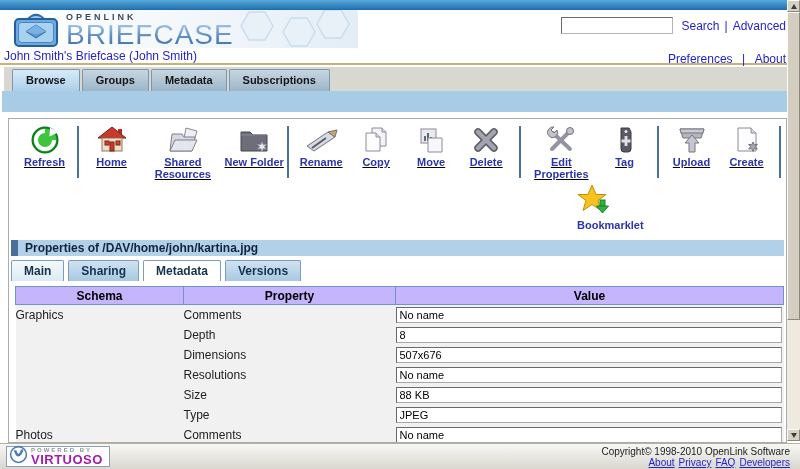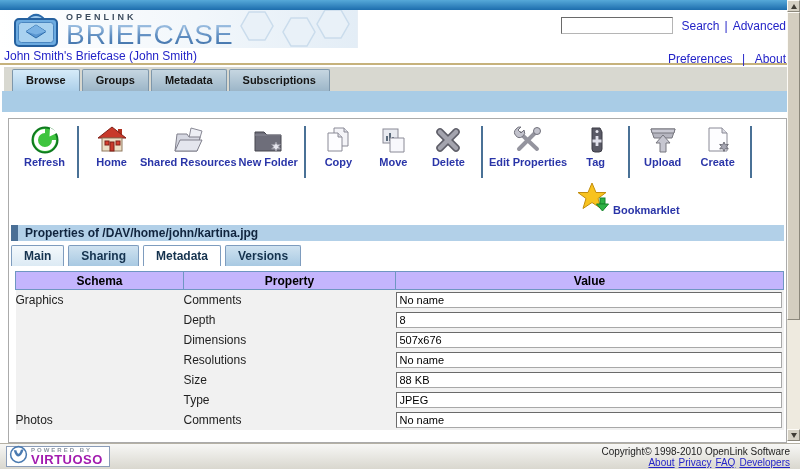--- a/index.html
+++ b/index.html
@@ -45,26 +45,26 @@
 
   .bluebar { position:absolute; left:2px; top:91px; width:785px; height:21px; background:#a9cce6; }
 
   
   .content { position:absolute; left:8px; top:118px; width:779px; height:325px;
              border:1px solid #ababab; background:#fff; overflow:hidden; }
 
   
   .toolbar { display:flex; align-items:flex-start; padding:5px 0 0 8px; }
   .toolbar-item { display:flex; flex-direction:column; align-items:center; min-width:55px;
-                  padding:0 1px; cursor:pointer; }
+                  padding:0 1px; cursor:pointer;text-decoration:underline; }
   .toolbar-item .ticon { height:31px; display:flex; align-items:center; justify-content:center; }
   .tlabel { font-size:11px; font-weight:bold; color:#2a35a8; text-align:center; line-height:12px; margin-top:1px; }
   .toolbar-sep { width:2px; align-self:stretch; height:52px; background:#4a7196; margin:2px 5px 0; flex:none; }
-  .bookmarklet { margin:4px 0 0 568px; width:76px; display:flex; flex-direction:row;
-                 align-items:flex-end; cursor:pointer; }
+  .bookmarklet { margin:4px 0 0 568px; width:76px; display:flex; flex-direction:column;
+                 align-items:flex-start; cursor:pointer; }
 
   
   .props-title-bar { margin:9px 2px 0 2px; height:16px; background:#b2d0e8; display:flex; align-items:center; }
   .props-sq { width:7px; height:16px; background:#4a6f96; margin-right:1px; flex:none; }
   .props-title { font-size:12px; font-weight:bold; color:#10243e; padding-left:6px; }
 
   
   .ptabbar { margin:4px 0 0 2px; height:21px; }
   .ptab { display:inline-block; height:21px; line-height:20px; padding:0 12px; margin-right:4px;
           border:1px solid #7e9cbe; border-bottom:none; font-size:12px; font-weight:bold; color:#14324e;
@@ -200,20 +200,30 @@
             <path d="M3 7 L12 7 L15 10 L29 10 L29 26 L3 26 Z" fill="#6e6e7a" stroke="#46464e"></path>
             <path d="M3 10 L29 10" stroke="#8a8a96" stroke-width="1"></path>
             <path d="M24 17 l1.3 2.8 3 -0.4 -1.9 2.3 1.9 2.3 -3 -0.4 -1.3 2.8 -1.3 -2.8 -3 0.4 1.9 -2.3 -1.9 -2.3 3 0.4 Z" fill="#e8e8f0" stroke="#9a9aa4"></path>
           </svg>
         </span>
         <span class="tlabel" style="white-space: nowrap;">New Folder</span>
       </span>
       <span class="toolbar-sep"></span>
       <span class="toolbar-item">
         <span class="ticon">
+          <svg width="34" height="30" viewBox="0 0 34 30">
+            <polygon points="3,21 24,7 31,12 10,26" fill="#d8dae2" stroke="#70707e"></polygon>
+            <polygon points="24,7 31,12 33,5" fill="#c8a868" stroke="#70707e"></polygon>
+            <path d="M8 23 L22 13" stroke="#5a5a66" stroke-width="2" fill="none"></path>
+          </svg>
+        </span>
+        <span class="tlabel" style="white-space: nowrap;">Rename</span>
+      </span>
+      <span class="toolbar-item">
+        <span class="ticon">
           <svg width="30" height="30" viewBox="0 0 30 30">
             <path d="M11 3 L21 3 L25 7 L25 21 L11 21 Z" fill="#f4f4f8" stroke="#8a8a96"></path>
             <path d="M21 3 L21 7 L25 7" fill="#dcdce4" stroke="#8a8a96"></path>
             <path d="M5 8 L15 8 L19 12 L19 26 L5 26 Z" fill="#fdfdff" stroke="#8a8a96"></path>
             <path d="M15 8 L15 12 L19 12" fill="#dcdce4" stroke="#8a8a96"></path>
           </svg>
         </span>
         <span class="tlabel" style="white-space: nowrap;">Copy</span>
       </span>
       <span class="toolbar-item">

